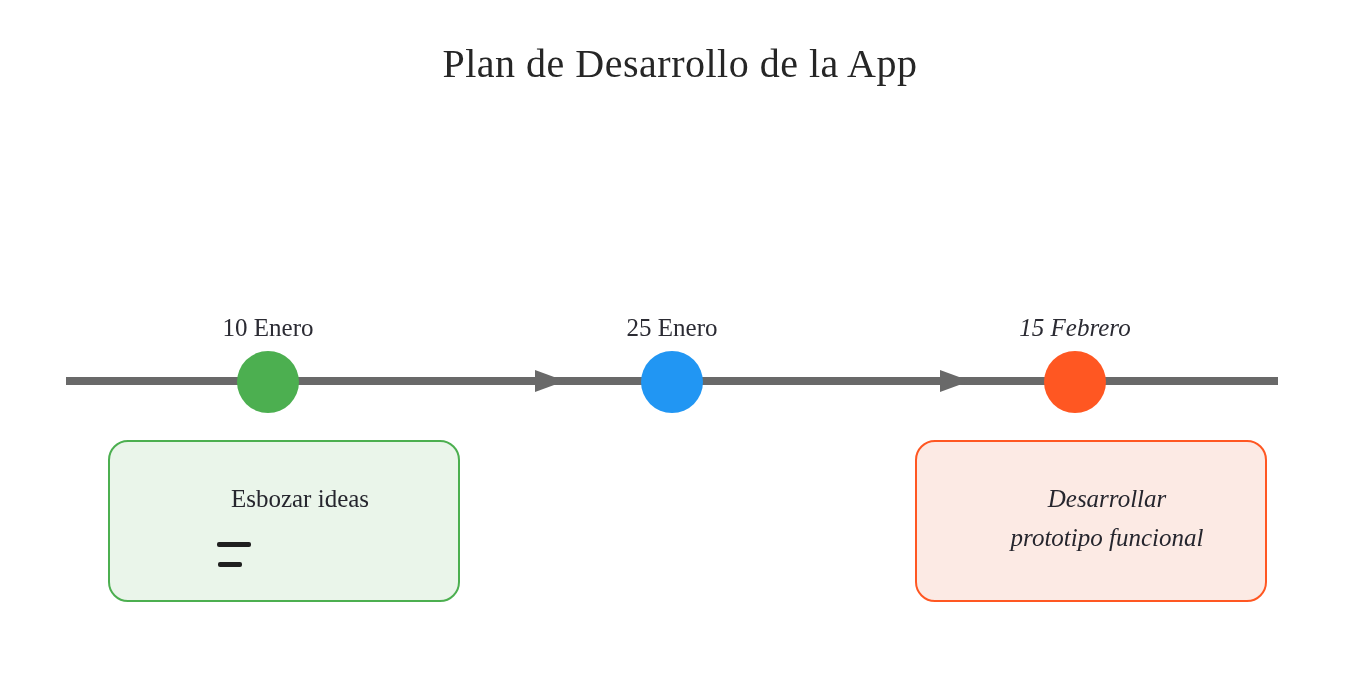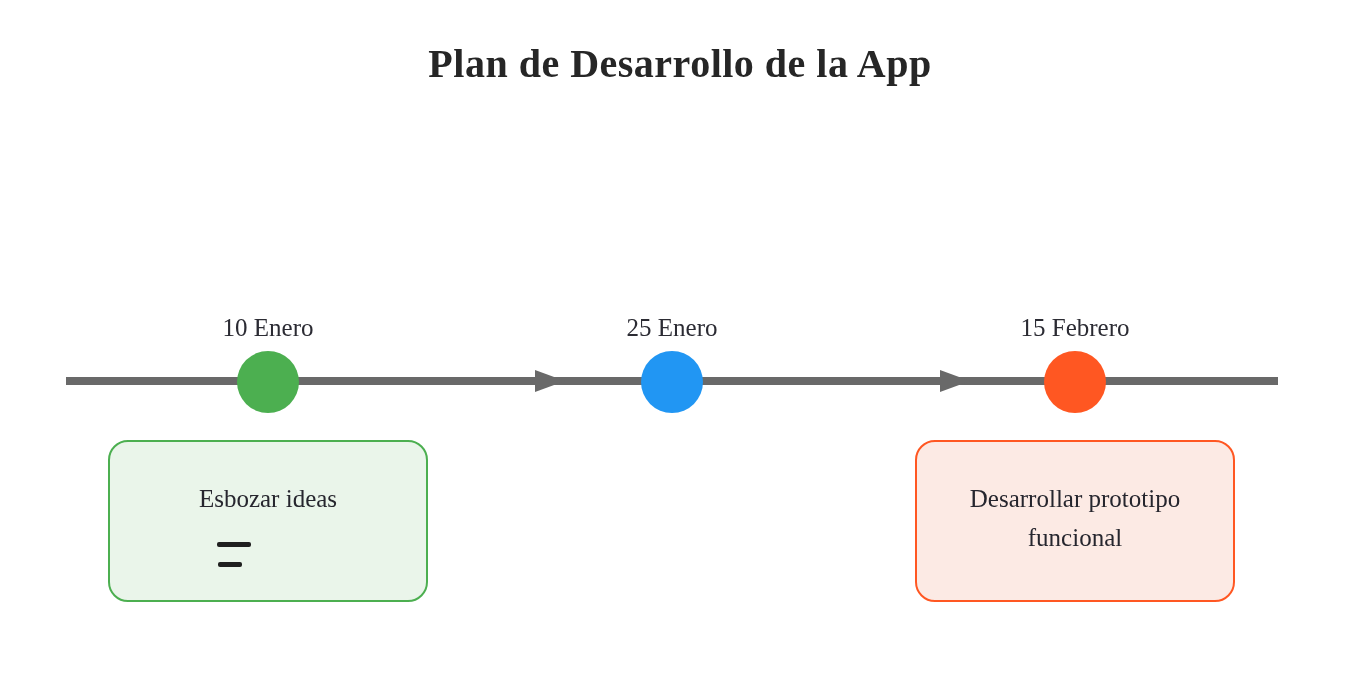--- a/index.html
+++ b/index.html
@@ -18,21 +18,21 @@
   }
 
   
   .page-title {
     position: absolute;
     top: 40px;
     left: 0;
     width: 100%;
     text-align: center;
     font-size: 40px;
-    font-weight: bold;
+    font-weight: normal;
     color: #262626;
     letter-spacing: 0.5px;
   }
 
   
   .timeline-line {
     position: absolute;
     left: 66px;
     top: 377px;
     width: 1212px;
@@ -55,21 +55,21 @@
 
   
   .milestone {
     position: absolute;
     top: 270px;
     width: 320px;
     height: 345px;
   }
   #milestone-0 { left: 108px; }
   #milestone-1 { left: 512px; }
-  #milestone-2 { left: 915px; }
+  #milestone-2 { left: 915px; font-style: italic; }
 
   .milestone-date {
     position: absolute;
     top: 4px;
     left: 0;
     width: 100%;
     text-align: center;
     font-size: 25px;
     color: #2b2b33;
     margin-top: 40px;
@@ -88,20 +88,21 @@
 
   .milestone-card {
     position: absolute;
     top: 170px;
     left: 0;
     width: 316px;
     height: 158px;
     background: var(--card-bg, #f5f5f5);
     border: 2px solid var(--card-border, #999);
     border-radius: 20px;
+    padding-left: 32px;
   }
 
   .milestone-label {
     margin: 38px auto 0;
     max-width: 212px;
     text-align: center;
     font-size: 25px;
     line-height: 1.55;
     color: #26262e;
   }

